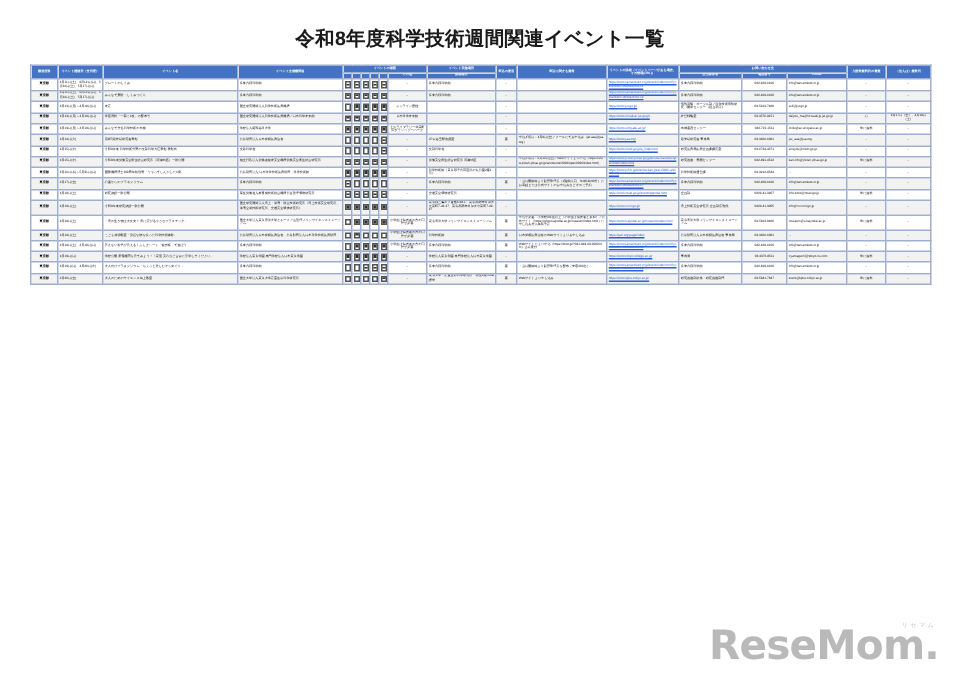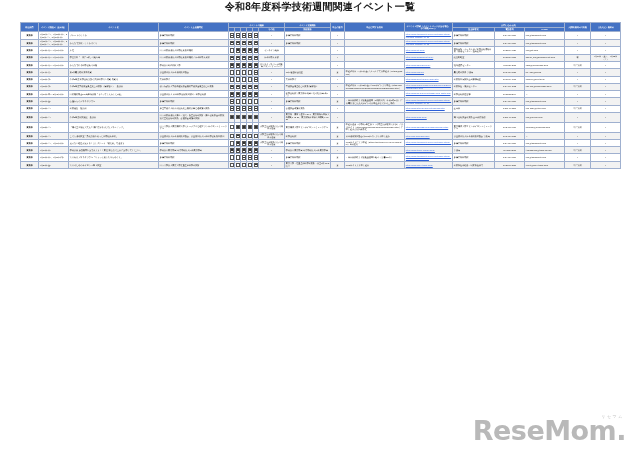--- a/index.html
+++ b/index.html
@@ -2,22 +2,22 @@
 <html><head>
 <meta charset="utf-8">
 <style>
   html,body{margin:0;padding:0;}
   body{
     width:640px;height:452px;background:#ffffff;
     font-family:"Liberation Sans","DejaVu Sans",sans-serif;
     color:#000;overflow:hidden;position:relative;
   }
   #page-title{
-    text-align:center;font-weight:bold;font-size:10px;
-    letter-spacing:.2px;padding-bottom:8px;
+    text-align:center;font-weight:bold;font-size:13px;
+    letter-spacing:.2px;padding-top:17px;padding-bottom:8px;
     color:#1a1a1a;
   }
   .table-wrap{
     margin:0 20px;width:600px;position:relative;
   }
   table.evt{
     border-collapse:collapse;width:600px;table-layout:fixed;
     font-size:2.1px;line-height:1.25;
   }
   table.evt th,table.evt td{

